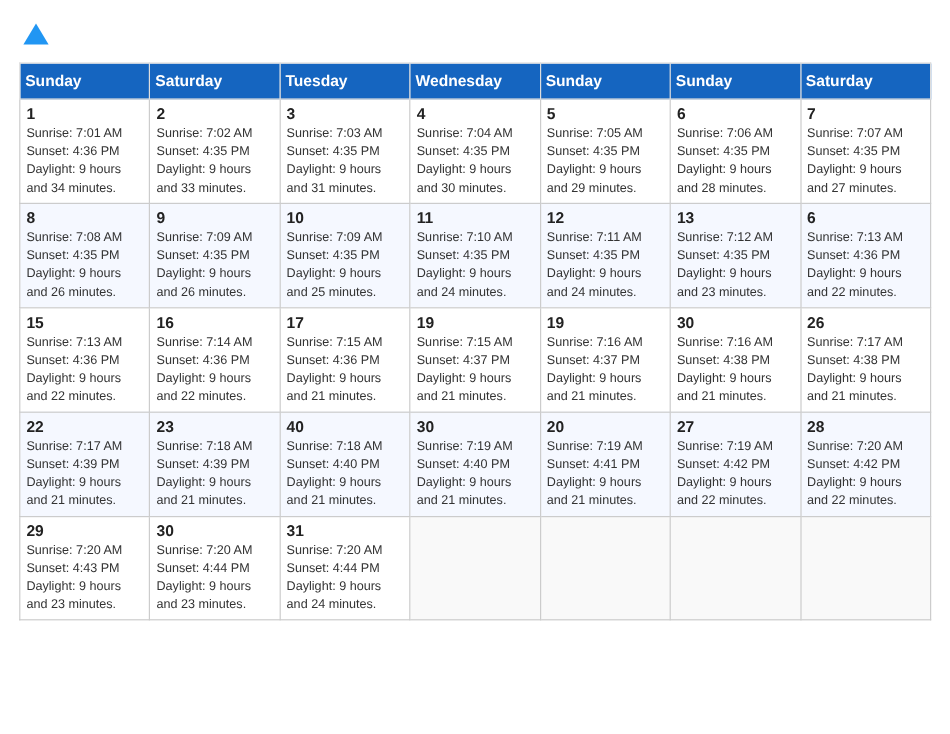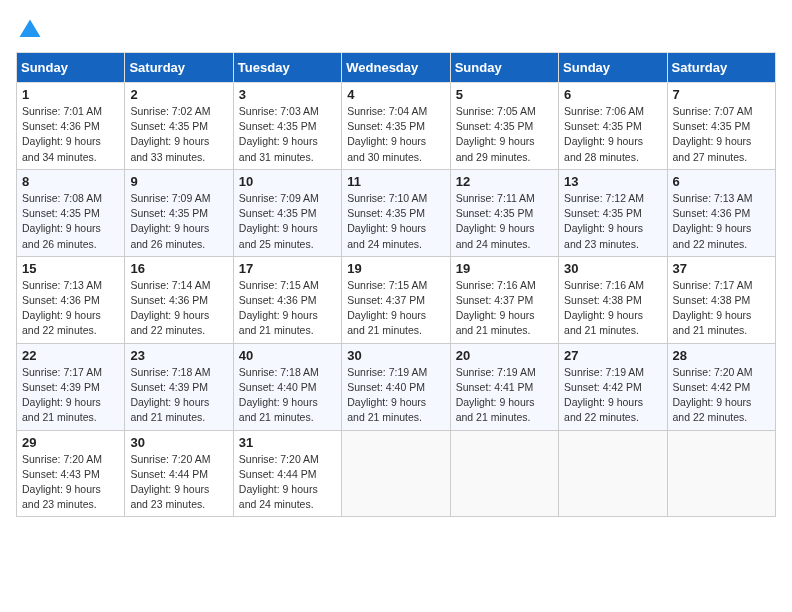--- a/index.html
+++ b/index.html
@@ -267,21 +267,21 @@
         </td>
         <td>
           <span class="day-num">30</span>
           <div class="day-info">
             Sunrise: 7:16 AM<br>
             Sunset: 4:38 PM<br>
             Daylight: 9 hours and 21 minutes.
           </div>
         </td>
         <td>
-          <span class="day-num">37</span>
+          <span class="day-num">26</span>
           <div class="day-info">
             Sunrise: 7:17 AM<br>
             Sunset: 4:38 PM<br>
             Daylight: 9 hours and 21 minutes.
           </div>
         </td>
       </tr>
       <tr>
         <td>
           <span class="day-num">22</span>

